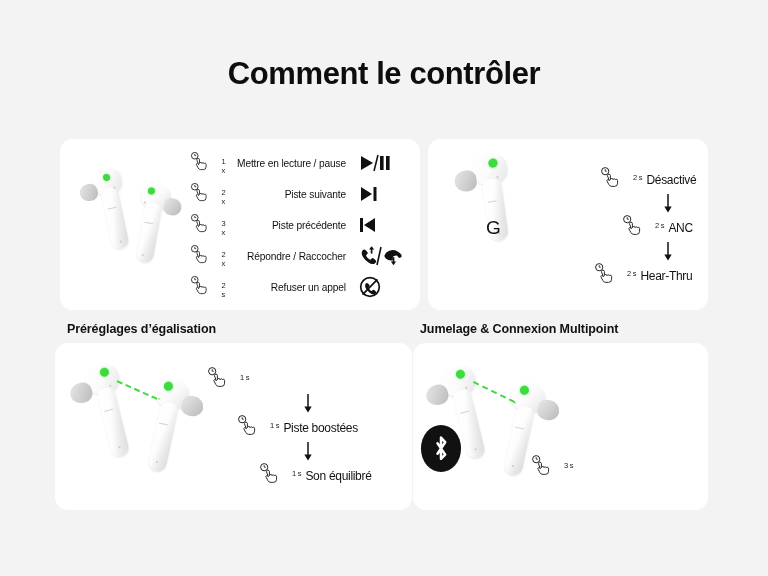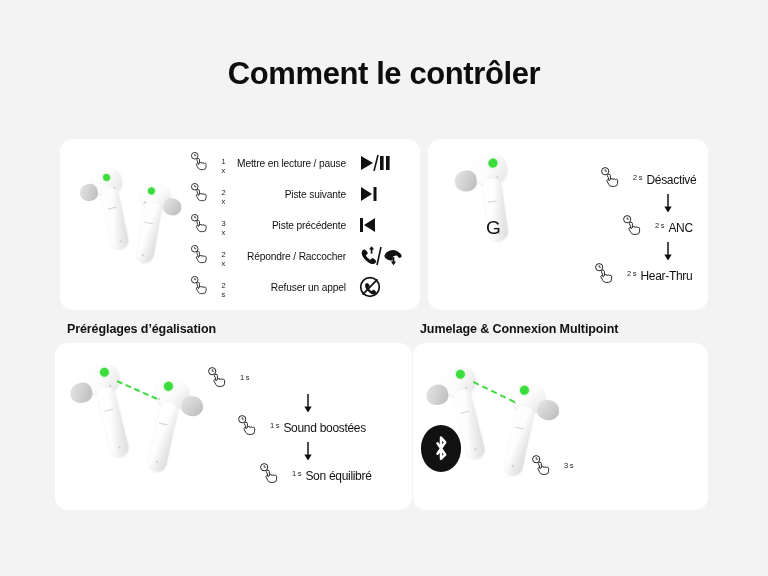--- a/index.html
+++ b/index.html
@@ -395,21 +395,21 @@
         <span class="gest">
           <span class="tap">
             <svg width="19" height="21" viewBox="0 0 19 21" aria-hidden="true">
               <circle cx="5.2" cy="4.2" r="3.6" fill="none" stroke="#222" stroke-width="1"></circle>
               <path d="M5.2 2.2 V4.2 H6.8" fill="none" stroke="#222" stroke-width="0.9"></path>
               <path d="M7.4 8.6 q0-1.4 1.5-1.4 q1.5 0 1.5 1.4 v4.0 q0.2-1.1 1.4-1.1 q1.2 0 1.3 1.1 q0.3-0.9 1.3-0.8 q1.0 0.1 1.1 1.1 q0.4-0.8 1.2-0.6 q0.9 0.2 0.9 1.3 v2.6 q0 3.2-3.2 3.2 h-2.6 q-2.0 0-2.9-1.8 l-1.9-3.5 q-0.5-1.0 0.5-1.5 q0.9-0.45 1.5 0.5 l0.4 0.75 z" fill="#fff" stroke="#222" stroke-width="0.95" stroke-linejoin="round"></path>
             </svg>
             <span class="tap-dur">1 s</span>
           </span>
         </span>
-        <span class="flow-txt">Sound boostées</span>
+        <span class="flow-txt">Piste boostées</span>
       </div>
 
       <svg class="arrow-down" style="margin-left:95px;" width="12" height="21" viewBox="0 0 12 21">
         <path d="M6 1 V14.5" stroke="#111" stroke-width="1.5"></path>
         <polygon points="6,19.5 2.3,13.5 9.7,13.5" fill="#111"></polygon>
       </svg>
 
       <div class="flow-row" style="margin-left:52px;">
         <span class="gest">
           <span class="tap">

